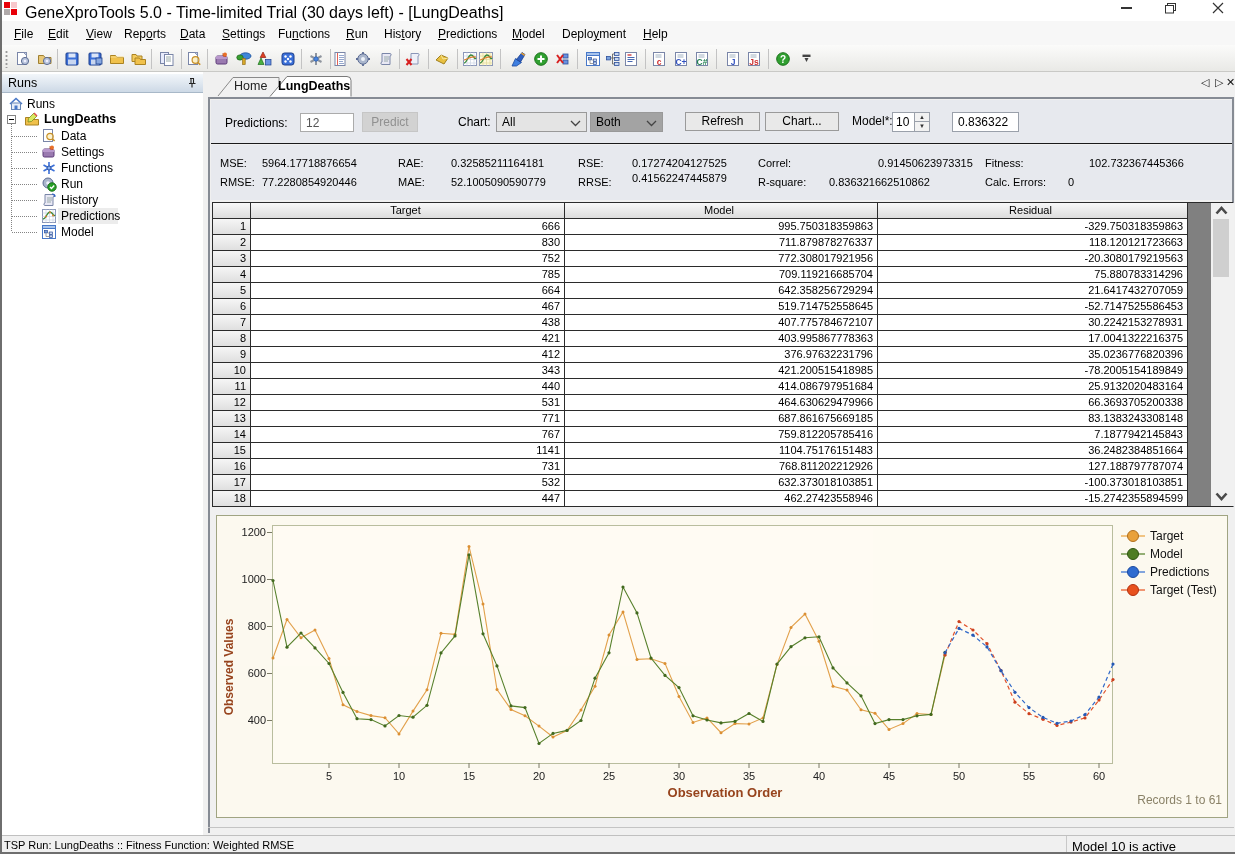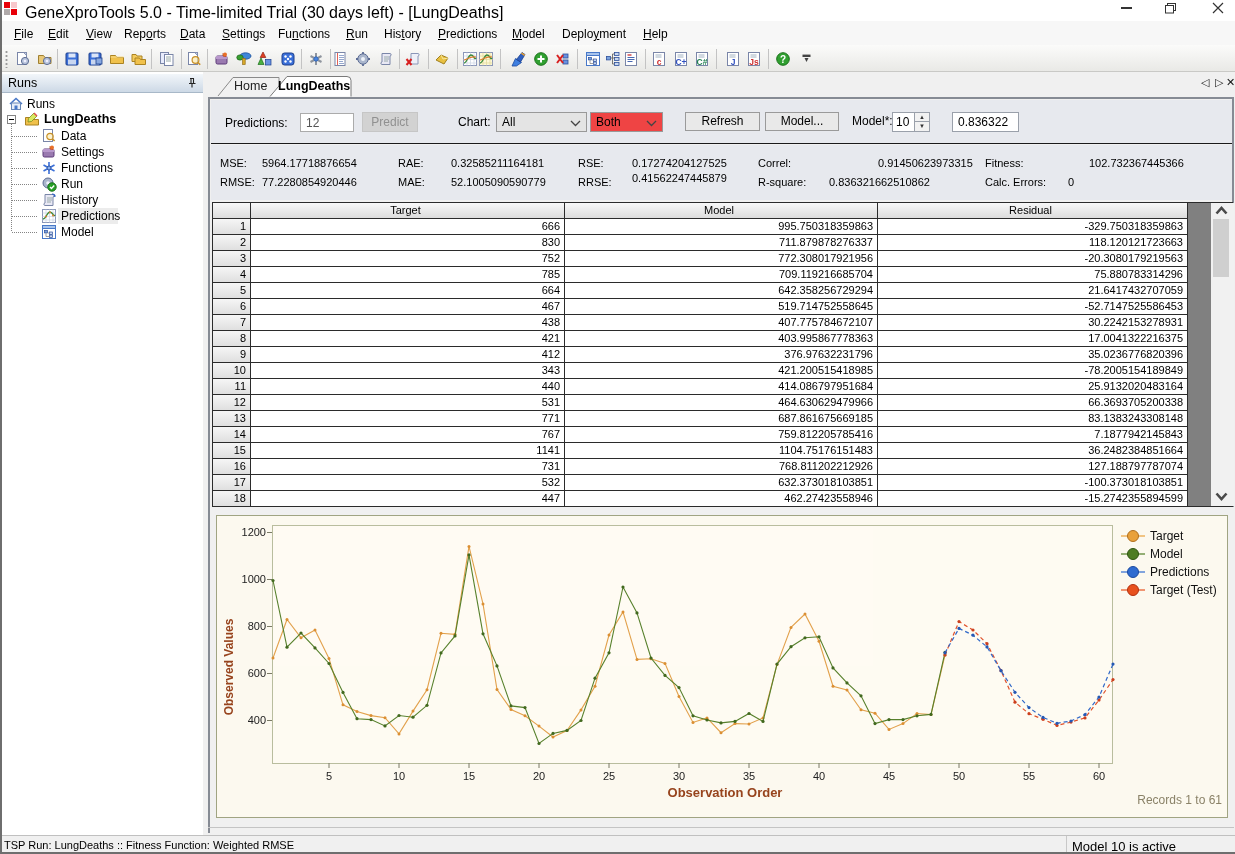--- a/index.html
+++ b/index.html
@@ -353,25 +353,25 @@
 <div class="abs" style="left:208px;top:827px;width:1026px;height:1px;background:#c4c4c4"></div>
 
 <div class="abs" style="left:211px;top:100px;width:1021px;height:44px;background:#e7e9ee;border-bottom:1px solid #1a1a1a"></div>
 <div class="stat" style="left:225px;top:116px;font-size:12px">Predictions:</div>
 <div class="abs" style="left:300px;top:113px;width:54px;height:19px;background:#fff;border:1px solid #ababab;font-size:12px;color:#555;padding:2px 5px">12</div>
 <div class="abs" style="left:362px;top:112px;width:56px;height:20px;background:#d2d2d2;border:1px solid #c6c6c6;font-size:12px;color:#909090;text-align:center;line-height:18px">Predict</div>
 <div class="stat" style="left:458px;top:115px;font-size:12px">Chart:</div>
 <div class="abs" style="left:496px;top:112px;width:91px;height:20px;background:#e4e4e4;border:1px solid #999;font-size:12px;color:#000;padding:2px 5px">All<svg style="position:absolute;right:5px;top:7px" width="11" height="7" viewBox="0 0 11 7">
       <path d="M1 1l4.5 4.5L10 1" fill="none" stroke="#444" stroke-width="1.3"></path>
     </svg></div>
-<div class="abs" style="left:590px;top:112px;width:73px;height:20px;background:#ef4444;border:1px solid #999;font-size:12px;color:#000;padding:2px 5px">Both<svg style="position:absolute;right:5px;top:7px" width="11" height="7" viewBox="0 0 11 7">
+<div class="abs" style="left:590px;top:112px;width:73px;height:20px;background:#a3a3a3;border:1px solid #999;font-size:12px;color:#000;padding:2px 5px">Both<svg style="position:absolute;right:5px;top:7px" width="11" height="7" viewBox="0 0 11 7">
       <path d="M1 1l4.5 4.5L10 1" fill="none" stroke="#444" stroke-width="1.3"></path>
     </svg></div>
 <div class="abs" style="left:685px;top:112px;width:75px;height:19px;background:#e9e9e9;border:1px solid #9a9a9a;font-size:12px;color:#000;text-align:center;line-height:17px">Refresh</div>
-<div class="abs" style="left:765px;top:112px;width:74px;height:19px;background:#e9e9e9;border:1px solid #9a9a9a;font-size:12px;color:#000;text-align:center;line-height:17px">Model...</div>
+<div class="abs" style="left:765px;top:112px;width:74px;height:19px;background:#e9e9e9;border:1px solid #9a9a9a;font-size:12px;color:#000;text-align:center;line-height:17px">Chart...</div>
 <div class="stat" style="left:852px;top:114px;font-size:12px">Model*:</div>
 <div class="abs" style="left:892px;top:112px;width:23px;height:20px;background:#fff;border:1px solid #9aa0aa;font-size:12px;color:#000;padding:2px 3px">10</div>
 <div class="abs" style="left:914px;top:112px;width:16px;height:10px;background:#f2f2f2;border:1px solid #9aa0aa;font-size:6px;color:#333;text-align:center;line-height:8px">▲</div>
 <div class="abs" style="left:914px;top:121px;width:16px;height:11px;background:#f2f2f2;border:1px solid #9aa0aa;font-size:6px;color:#333;text-align:center;line-height:9px">▼</div>
 <div class="abs" style="left:952px;top:112px;width:67px;height:20px;background:#fff;border:1px solid #9aa0aa;font-size:12px;color:#000;padding:2px 5px">0.836322</div>
 
 <div class="abs" style="left:211px;top:145px;width:1021px;height:55px;background:#e7e9ee"></div>
 <div class="stat" style="left:220px;top:157px">MSE:</div>
 <div class="stat" style="left:262px;top:157px">5964.17718876654</div>
 <div class="stat" style="left:398px;top:157px">RAE:</div>

